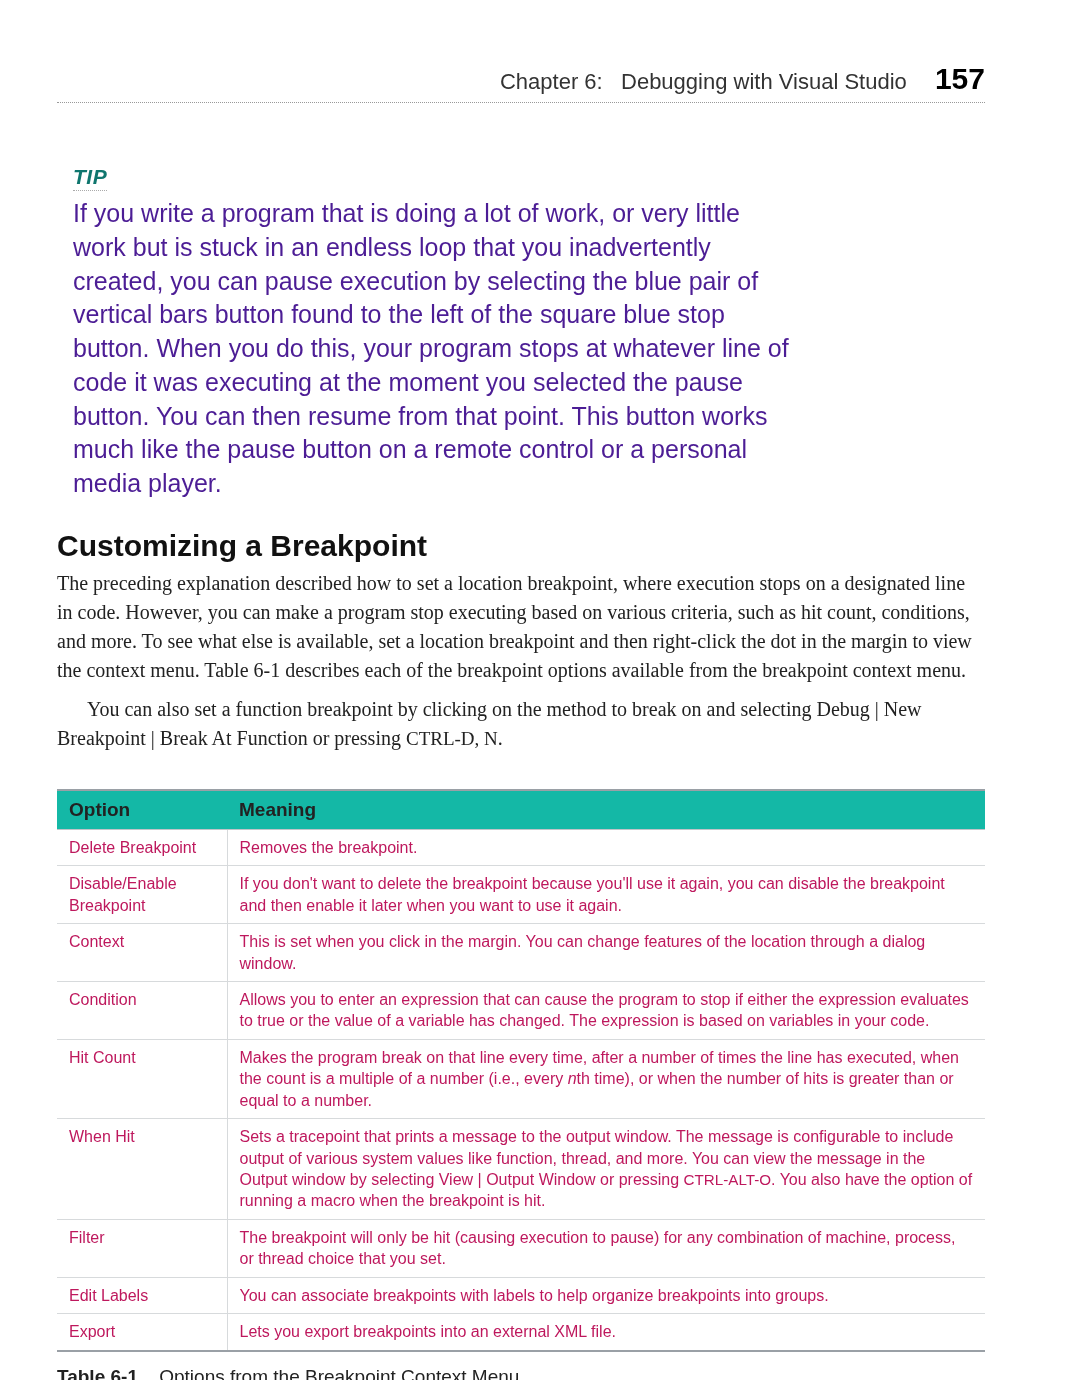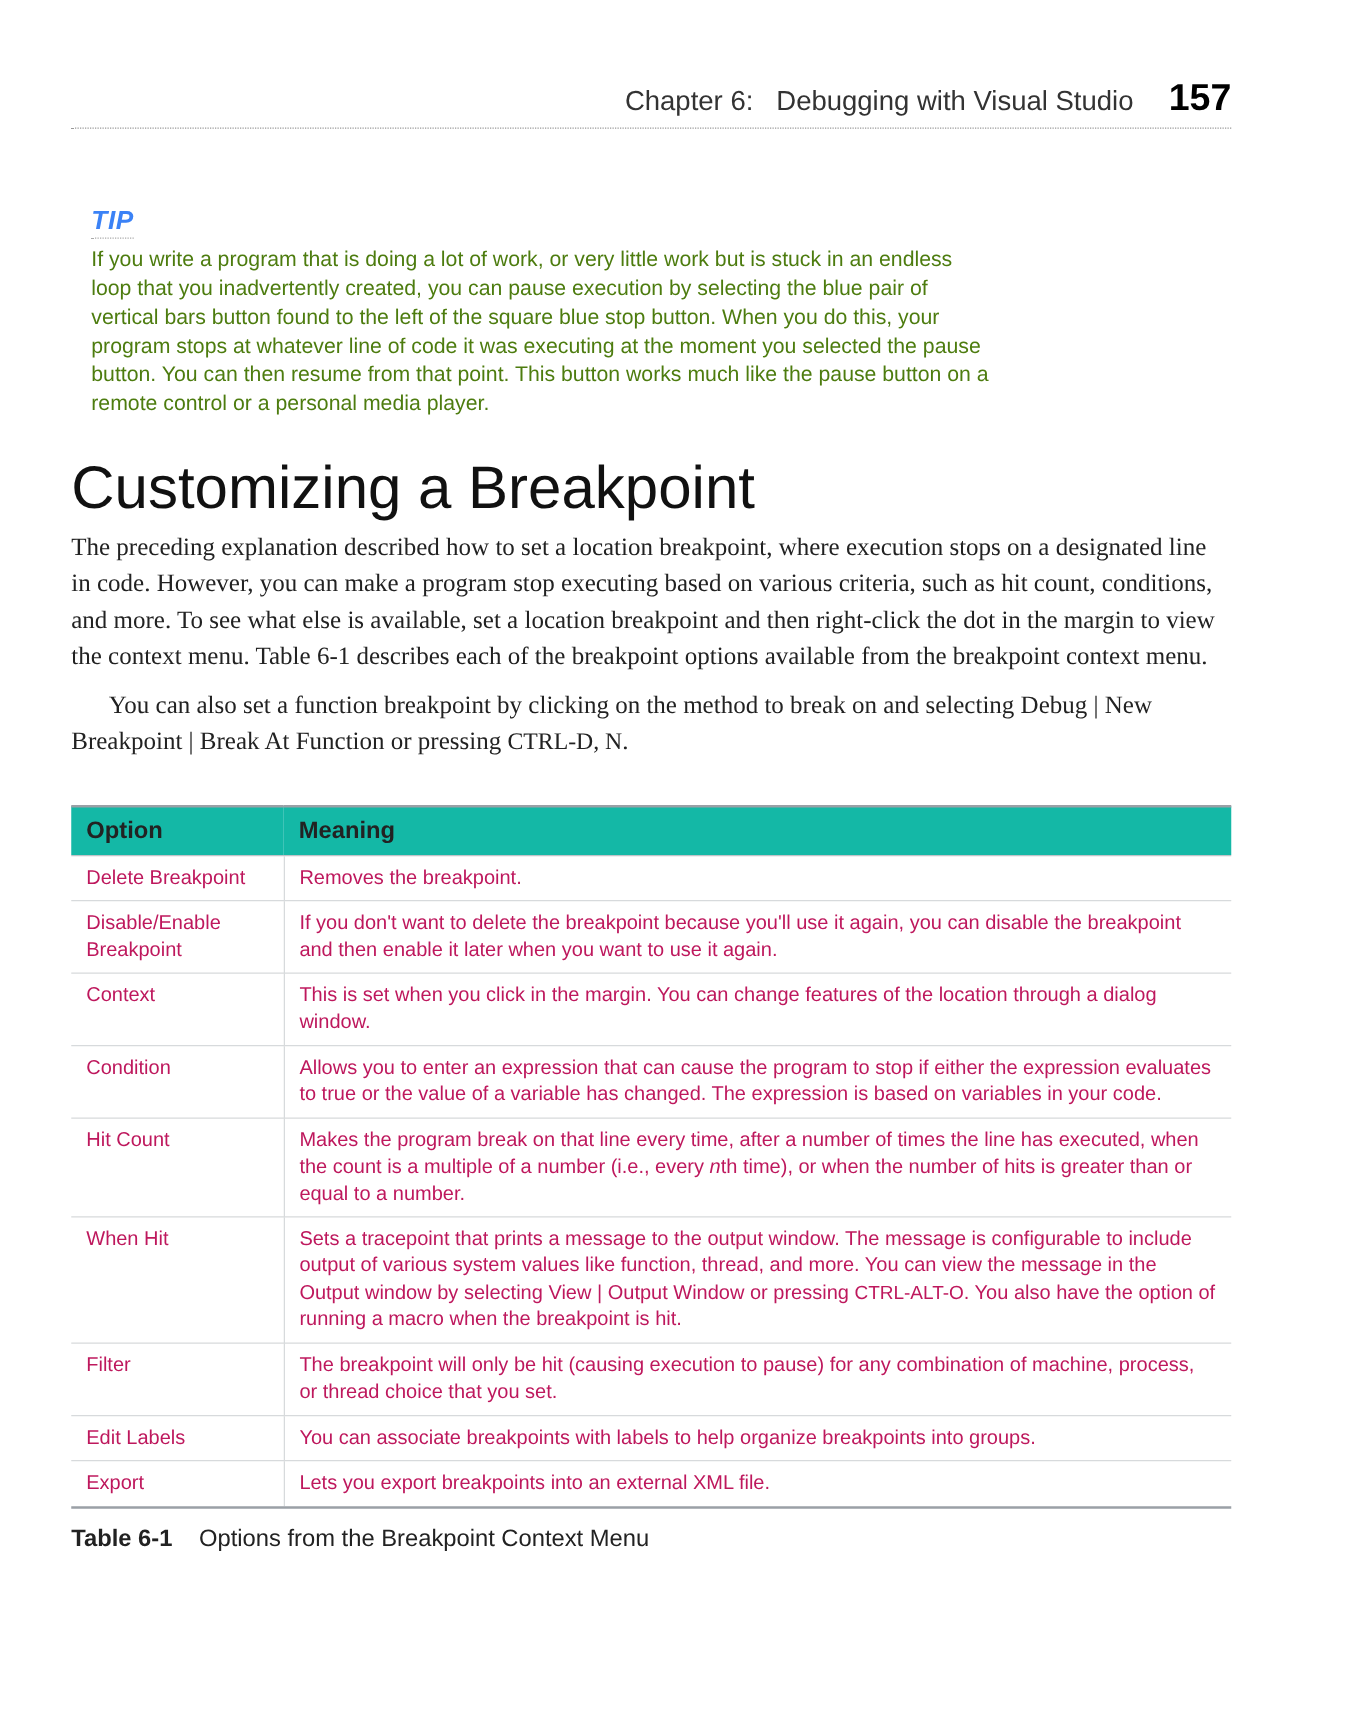--- a/index.html
+++ b/index.html
@@ -35,38 +35,38 @@
   .tip-block {
     margin-left: 16px;
     margin-bottom: 28px;
   }
   .tip-head {
     font-family: 'Segoe UI', 'Helvetica Neue', Arial, sans-serif;
     font-style: italic;
     font-weight: 700;
     font-size: 21px;
     letter-spacing: 0.5px;
-    color: #3b82f6;
+    color: #0f766e;
     border-bottom: 1px dotted #aaa;
     display: inline-block;
     padding-bottom: 1px;
     margin-bottom: 6px;
   }
   .tip-body {
     font-family: 'Segoe UI', 'Helvetica Neue', Arial, sans-serif;
     font-weight: 300;
-    font-size: 17px;
+    font-size: 25px;
     line-height: 1.35;
     max-width: 720px;
-    color: #4d7c0f;
+    color: #4c1d95;
   }
   h2.section {
     font-family: 'Segoe UI Light', 'Segoe UI', 'Helvetica Neue', Arial, sans-serif;
-    font-weight: 400;
-    font-size: 48px;
+    font-weight: 700;
+    font-size: 30px;
     margin: 0 0 6px 0;
     color: #111;
   }
   .bodytext {
     font-family: Georgia, 'Times New Roman', serif;
     font-size: 20px;
     line-height: 1.45;
     margin: 0 0 10px 0;
     color: #222;
   }

